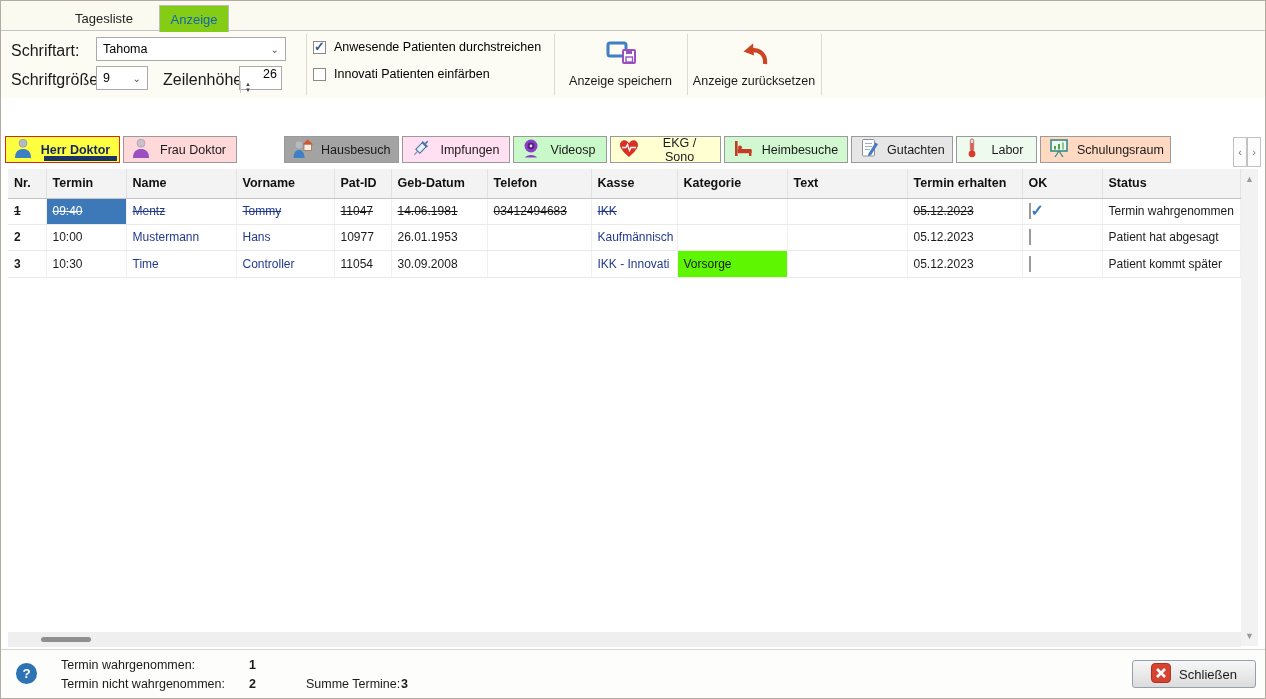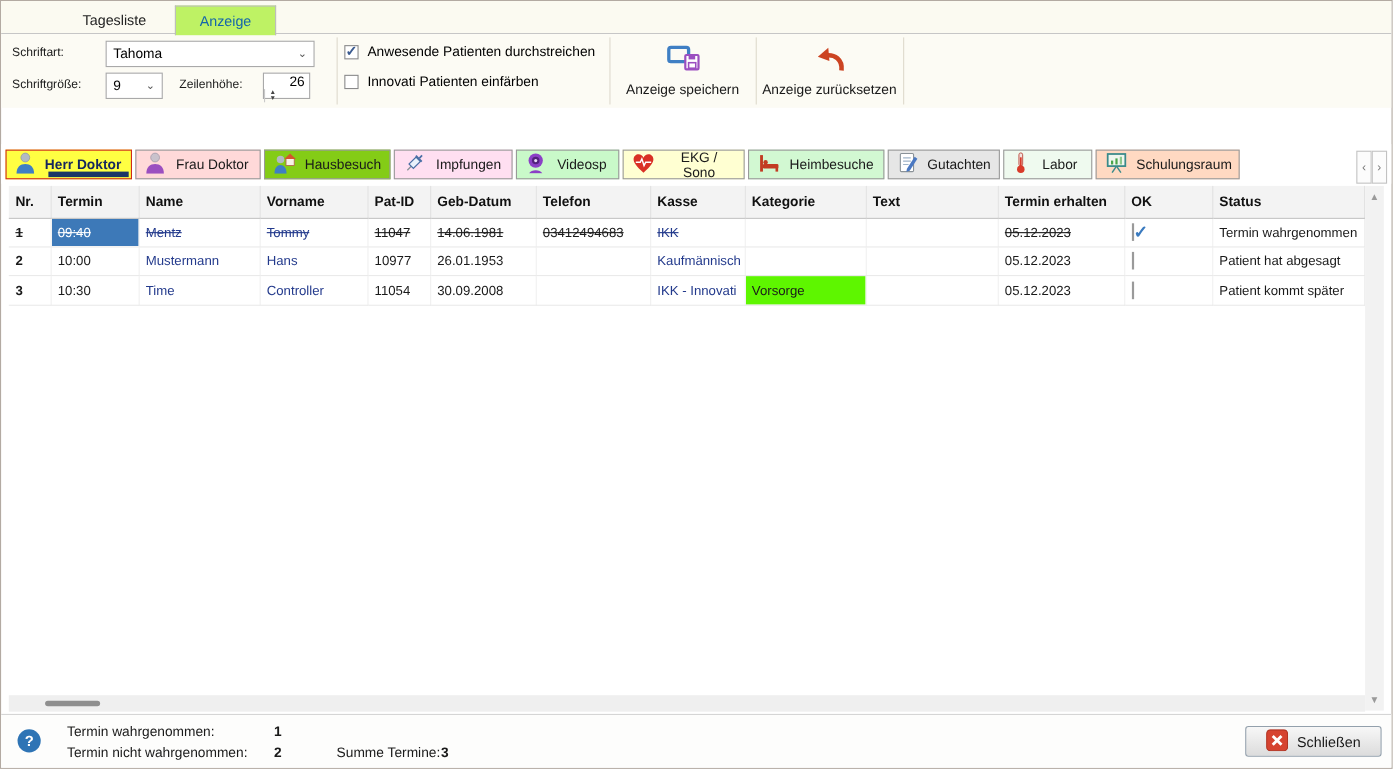--- a/index.html
+++ b/index.html
@@ -14,25 +14,25 @@
   .apptitle { font-size:12.5px; color:#8a8a8a; }
   .wcontrols { margin-left:auto; display:flex; gap:26px; color:#7a7a7a; font-size:14px; padding-right:8px; }
   .wcb { width:22px; text-align:center; cursor:default; }
 
   
   .tabstrip { height:30px; background:#fbfaf1; position:relative; }
   .tabstrip .rule { position:absolute; left:0; right:0; bottom:0; height:1px; background:#c6c6c6; }
   .toptab { position:absolute; top:4px; height:27px; display:flex; align-items:center; justify-content:center;
             font-size:13px; color:#222; z-index:2; }
   .toptab.inactive { left:48px; width:110px; }
-  .toptab.active { left:158px; width:92px; background:#bef264; border:1px solid #bdbdbd; border-bottom:none; color:#1565ab; }
+  .toptab.active { left:158px; width:70px; background:#84cc16; border:1px solid #bdbdbd; border-bottom:none; color:#1565ab; }
 
   
   .toolbar { position:relative; height:67px; background:#fcfbf4; }
-  .tlabel { position:absolute; font-size:11px; color:#1a1a1a; }
+  .tlabel { position:absolute; font-size:16px; color:#1a1a1a; }
   .combo { position:absolute; height:24px; background:#fff; border:1px solid #a9a9a9; display:flex; align-items:center;
            font-size:12.5px; padding:0 6px; }
   .combo .chev { margin-left:auto; color:#555; font-size:10px; padding-left:6px; }
   .spinbox { position:absolute; height:24px; background:#fff; border:1px solid #a9a9a9; display:flex; align-items:stretch; }
   .spinval { flex:1; display:flex; align-items:center; justify-content:flex-end; padding-right:4px; font-size:12.5px; }
   .spinbtns { width:15px; border-left:1px solid #c9c9c9; display:flex; flex-direction:column; }
   .spinbtns div { flex:1; font-size:6px; color:#444; display:flex; align-items:center; justify-content:center; }
   .vsep { position:absolute; top:3px; bottom:3px; width:1px; background:#dedacd; }
   .cbrow { position:absolute; display:flex; align-items:center; gap:8px; font-size:12.5px;text-align:center; }
   .wincb { width:13px; height:13px; background:#fff; border:1px solid #8a8a8a; position:relative; flex:none; }
@@ -168,21 +168,21 @@
     </div>
     <div class="cattab" style="width: 114px; background-color: rgb(255, 217, 217);">
       <span>
         <svg width="18" height="20" viewBox="0 0 18 20">
           <circle cx="9" cy="5.2" r="4" fill="#c9c2cc" stroke="#9a8fa0" stroke-width="0.6"></circle>
           <path d="M1 20 C1 13.5 4.5 11 9 11 C13.5 11 17 13.5 17 20 Z" fill="#9b4fc0"></path>
         </svg>
       </span>
       <span class="ctlabel">Frau Doktor</span>
     </div>
-    <div class="cattab" style="width: 115px; background-color: #84cc16;">
+    <div class="cattab" style="width: 115px; background-color: #a3a3a3; margin-left: 44px;">
       <span>
         <svg width="20" height="20" viewBox="0 0 20 20">
           <rect x="11" y="6" width="7.5" height="6.5" fill="#f7f2e8" stroke="#b0684a" stroke-width="0.8"></rect>
           <path d="M9.5 6.5 L14.7 1.5 L20 6.5 Z" fill="#d4562e"></path>
           <circle cx="6" cy="7" r="3.4" fill="#b2bac2"></circle>
           <path d="M0.5 20 C0.5 14.5 3 12 6 12 C9 12 11.5 14.5 11.5 20 Z" fill="#3f7fc4"></path>
         </svg>
       </span>
       <span class="ctlabel">Hausbesuch</span>
     </div>

